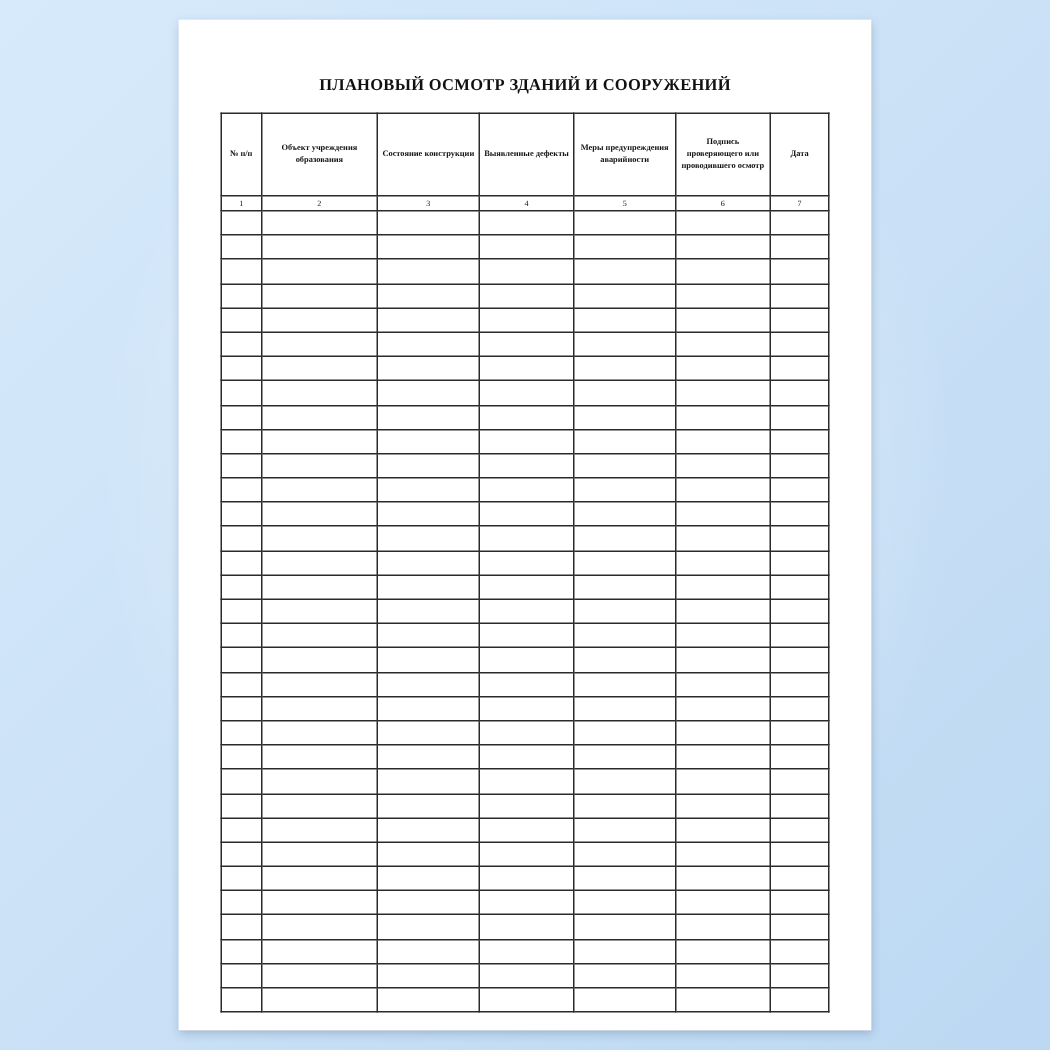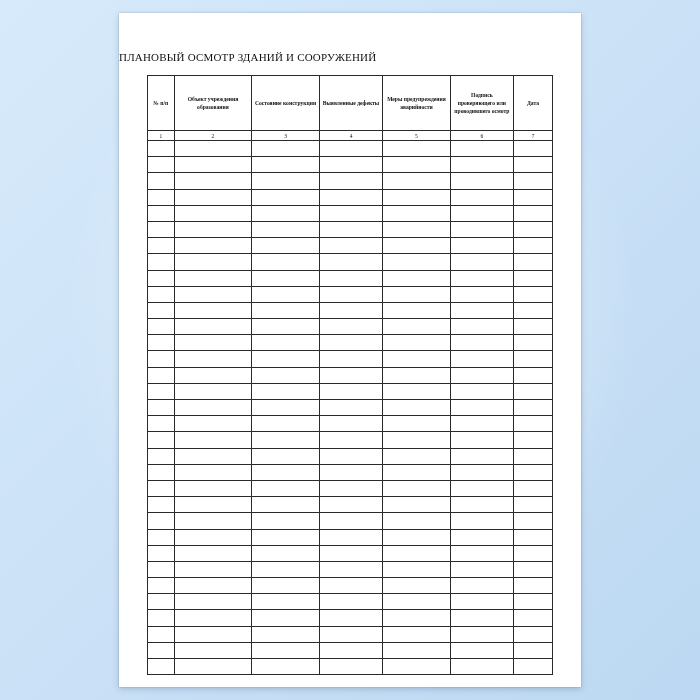--- a/index.html
+++ b/index.html
@@ -37,23 +37,23 @@
     width: 462px;
     height: 674px;
     background: #ffffff;
     box-shadow: 0 2px 6px rgba(40,70,110,0.25), 0 0 1px rgba(0,0,0,0.35);
   }
   .doc-title {
     position: absolute;
     left: 0;
     right: 0;
     top: 38px;
-    text-align: left;
+    text-align: center;
     font-size: 11px;
-    font-weight: normal;
+    font-weight: bold;
     letter-spacing: 0.2px;
     color: #111;
     font-family: "Liberation Serif", serif;
   }
   table.journal {
     position: absolute;
     left: 28px;
     top: 62px;
     width: 406px;
     border-collapse: collapse;

